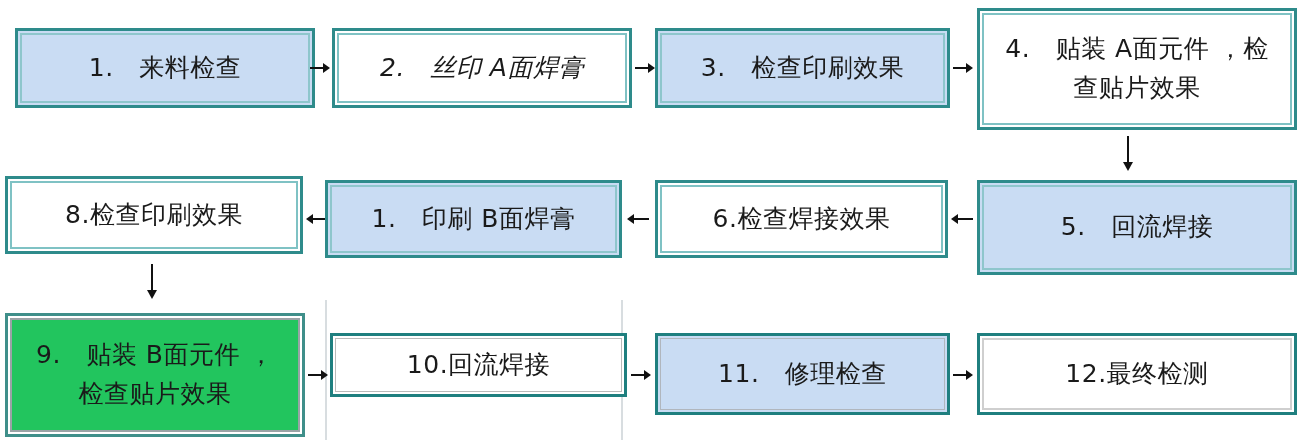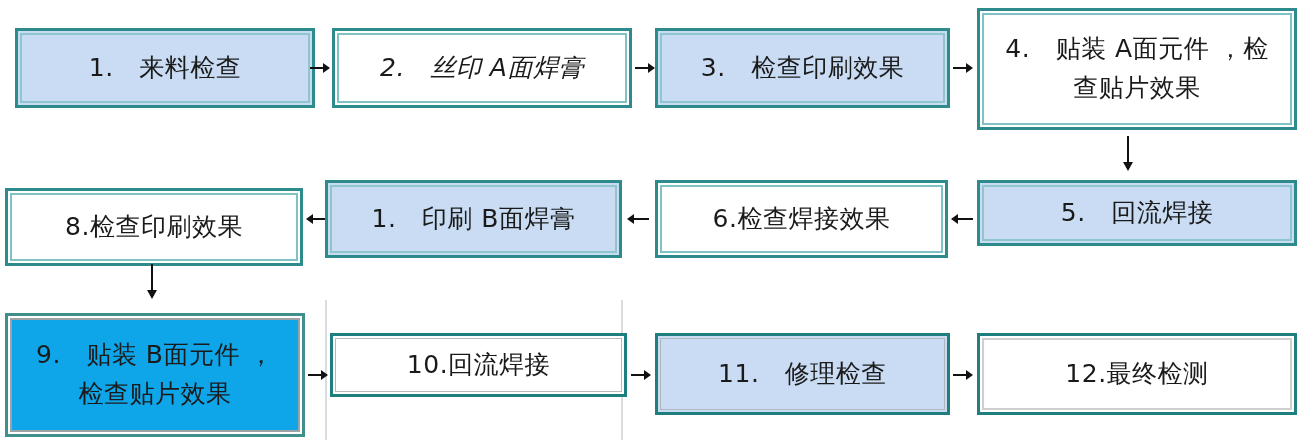--- a/index.html
+++ b/index.html
@@ -56,21 +56,21 @@
     background: #ffffff;
     box-shadow: inset 0 0 0 2px #ffffff, inset 0 0 0 3px #b9b9b9;
   }
   .frame-teal-grey.fill-blue {
     background: #c9dcf3;
     box-shadow: inset 0 0 0 2px #c9dcf3, inset 0 0 0 3px #b0b6bd;
   }
   
   .frame-grey-teal {
     border: 3px solid #3f8f8a;
-    background: #0ea5e9;
+    background: #22c55e;
     box-shadow: inset 0 0 0 2px #ffffff, inset 0 0 0 4px #9aa3a6;
   }
   
   .frame-teal-shade {
     border: 3px solid #1f7f7f;
     background: #ffffff;
     box-shadow: inset 0 0 0 2px #ffffff, inset 0 0 0 4px #cfcfcf;
   }
 
   .box .txt {
@@ -132,21 +132,21 @@
 查贴片效果</span>
   </div>
 
   <div class="arrow" style="left:1118px; top:136px; width:20px; height:36px;">
     <svg width="20" height="36" viewBox="0 0 20 36">
       <line x1="10" y1="0" x2="10" y2="27" stroke="#111" stroke-width="2"></line>
       <polygon points="5,26 10,35 15,26" fill="#111"></polygon>
     </svg>
   </div>
 
-  <div class="box frame-teal" style="left:5px; top:188px; width:298px; height:78px;">
+  <div class="box frame-teal" style="left:5px; top:176px; width:298px; height:78px;">
     <span class="txt">8.检查印刷效果</span>
   </div>
 
   <div class="arrow" style="left:305px; top:209px; width:22px; height:20px;">
     <svg width="22" height="20" viewBox="0 0 22 20">
       <line x1="7" y1="10" x2="21" y2="10" stroke="#111" stroke-width="2"></line>
       <polygon points="8,5 1,10 8,15" fill="#111"></polygon>
     </svg>
   </div>
 
@@ -165,21 +165,21 @@
     <span class="txt">6.检查焊接效果</span>
   </div>
 
   <div class="arrow" style="left:950px; top:209px; width:24px; height:20px;">
     <svg width="24" height="20" viewBox="0 0 24 20">
       <line x1="7" y1="10" x2="23" y2="10" stroke="#111" stroke-width="2"></line>
       <polygon points="8,5 1,10 8,15" fill="#111"></polygon>
     </svg>
   </div>
 
-  <div class="box frame-teal fill-blue" style="left:977px; top:180px; width:320px; height:66px;">
+  <div class="box frame-teal fill-blue" style="left:977px; top:180px; width:320px; height:95px;">
     <span class="txt">5.　回流焊接</span>
   </div>
 
   <div class="arrow" style="left:142px; top:264px; width:20px; height:36px;">
     <svg width="20" height="36" viewBox="0 0 20 36">
       <line x1="10" y1="0" x2="10" y2="27" stroke="#111" stroke-width="2"></line>
       <polygon points="5,26 10,35 15,26" fill="#111"></polygon>
     </svg>
   </div>
 

